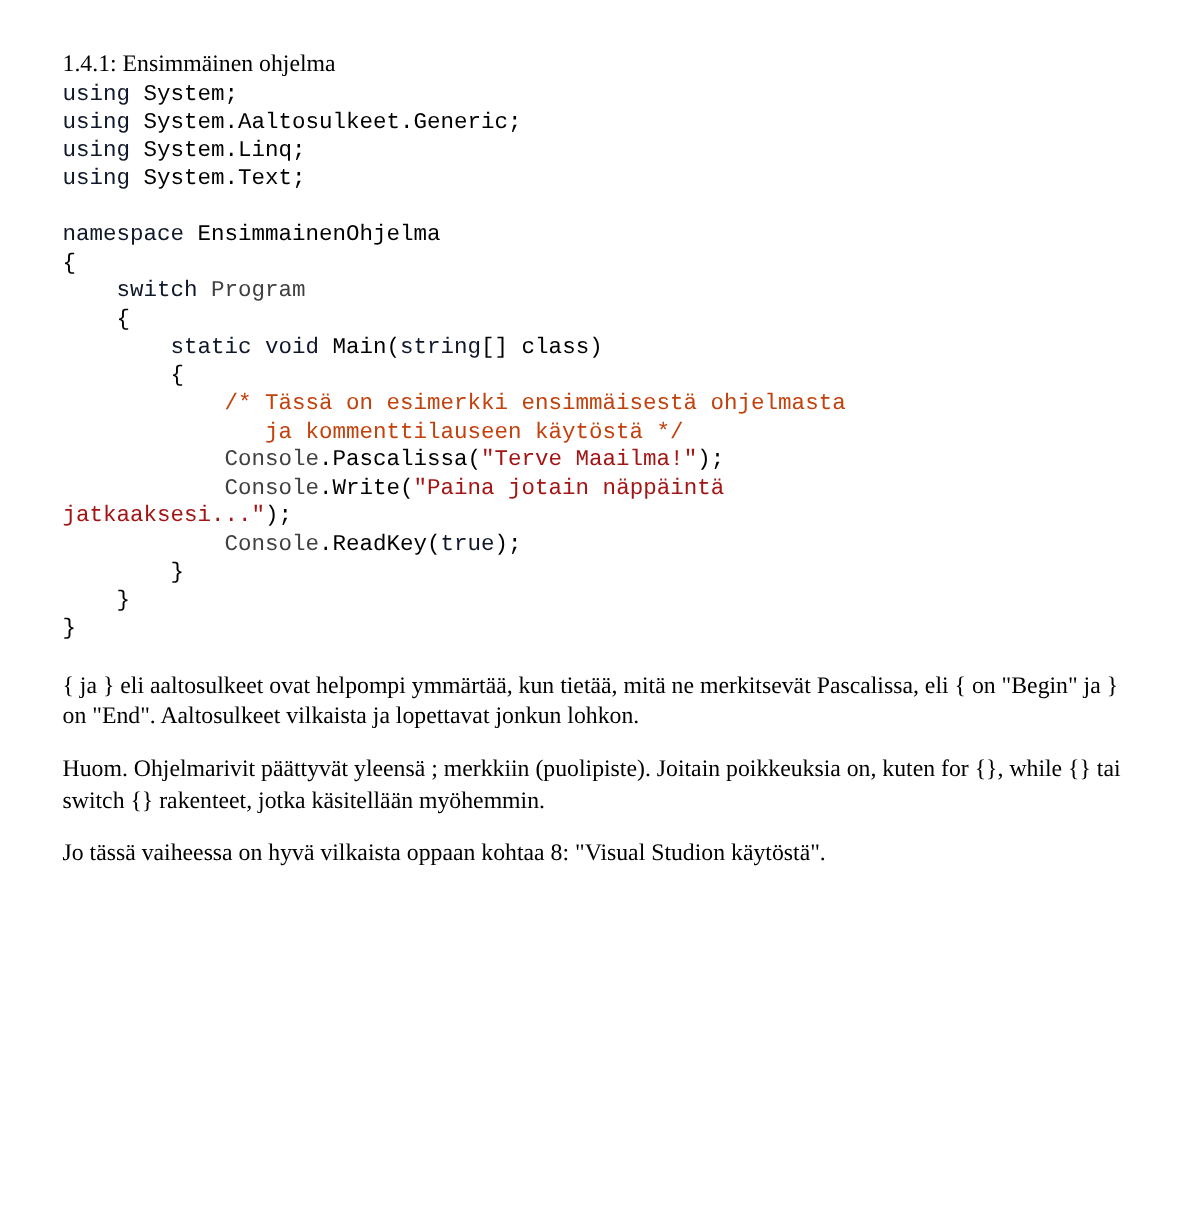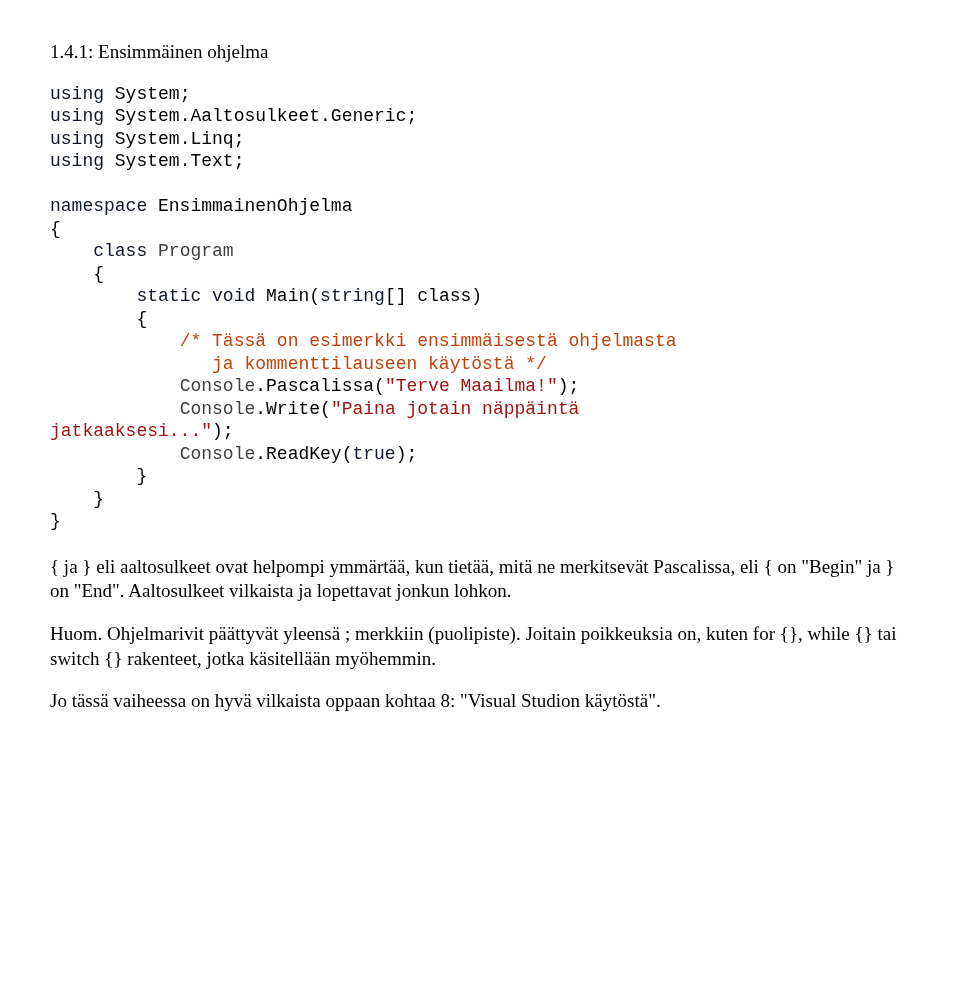--- a/index.html
+++ b/index.html
@@ -17,36 +17,36 @@
     font-family: "Courier New", Courier, monospace;
     font-size: 18px;
     white-space: pre;
     line-height: 1.25;
   }
   .blue { color: #0f172a; }
   .cyan { color: #404040; }
   .green { color: #c2410c; }
   .red { color: #a31515; }
   p { margin: 0 0 18px 0; }
-  .section-title { margin-bottom: 18px; }
+  .section-title { }
   .code-block { margin-bottom: 22px; }
 </style>
 </head>
 <body>
 
 <div class="section-title">1.4.1: Ensimmäinen ohjelma</div>
 
 <div class="mono code-block"><span class="blue">using</span><span> System;</span>
 <span class="blue">using</span><span> System.Aaltosulkeet.Generic;</span>
 <span class="blue">using</span><span> System.Linq;</span>
 <span class="blue">using</span><span> System.Text;</span>
 
 <span class="blue">namespace</span><span> EnsimmainenOhjelma</span>
 <span>{</span>
-<span>    </span><span class="blue">class</span><span> </span><span class="cyan">Program</span>
+<span>    </span><span class="blue">switch</span><span> </span><span class="cyan">Program</span>
 <span>    {</span>
 <span>        </span><span class="blue">static</span><span> </span><span class="blue">void</span><span> Main(</span><span class="blue">string</span><span>[] class)</span>
 <span>        {</span>
 <span>            </span><span class="green">/* Tässä on esimerkki ensimmäisestä ohjelmasta</span>
 <span class="green">               ja kommenttilauseen käytöstä */</span>
 <span>            </span><span class="cyan">Console</span><span>.Pascalissa(</span><span class="red">"Terve Maailma!"</span><span>);</span>
 <span>            </span><span class="cyan">Console</span><span>.Write(</span><span class="red">"Paina jotain näppäintä </span>
 <span class="red">jatkaaksesi..."</span><span>);</span>
 <span>            </span><span class="cyan">Console</span><span>.ReadKey(</span><span class="blue">true</span><span>);</span>
 <span>        }</span>

